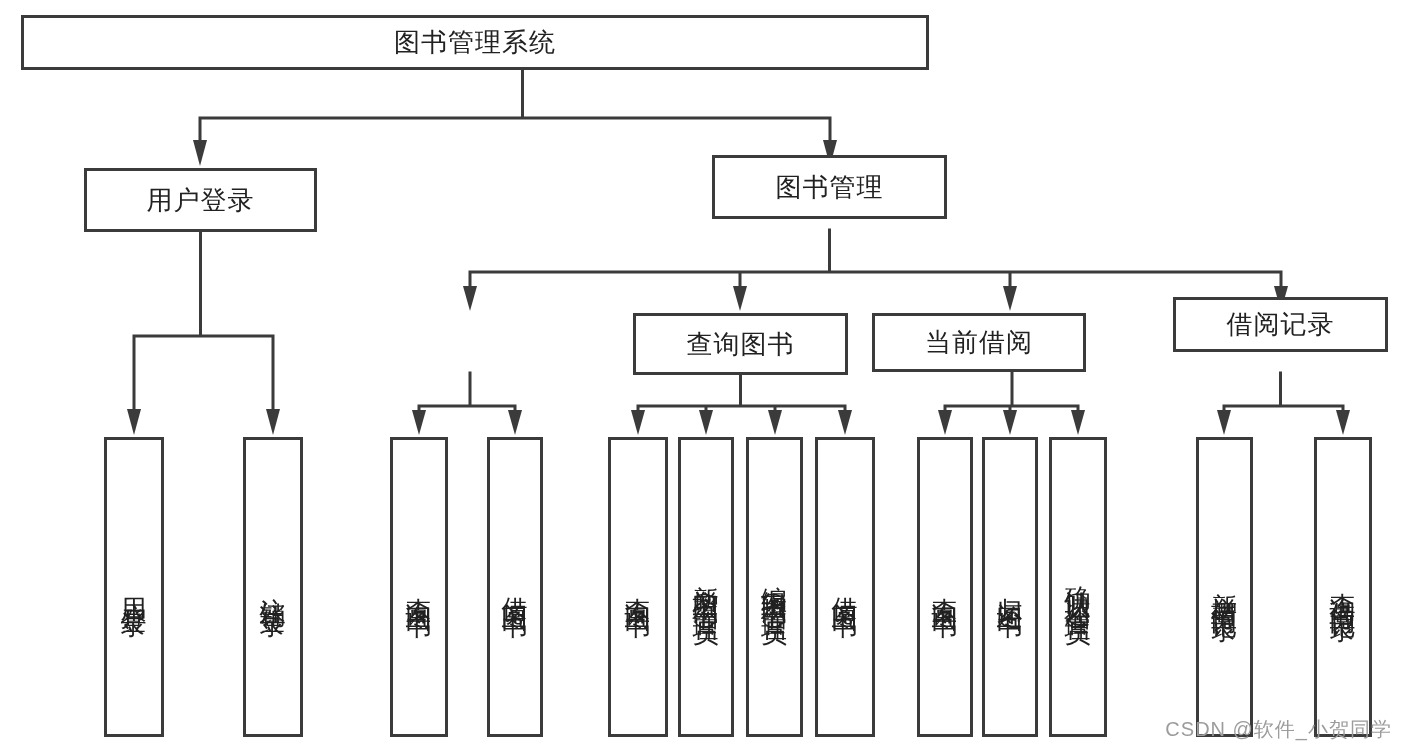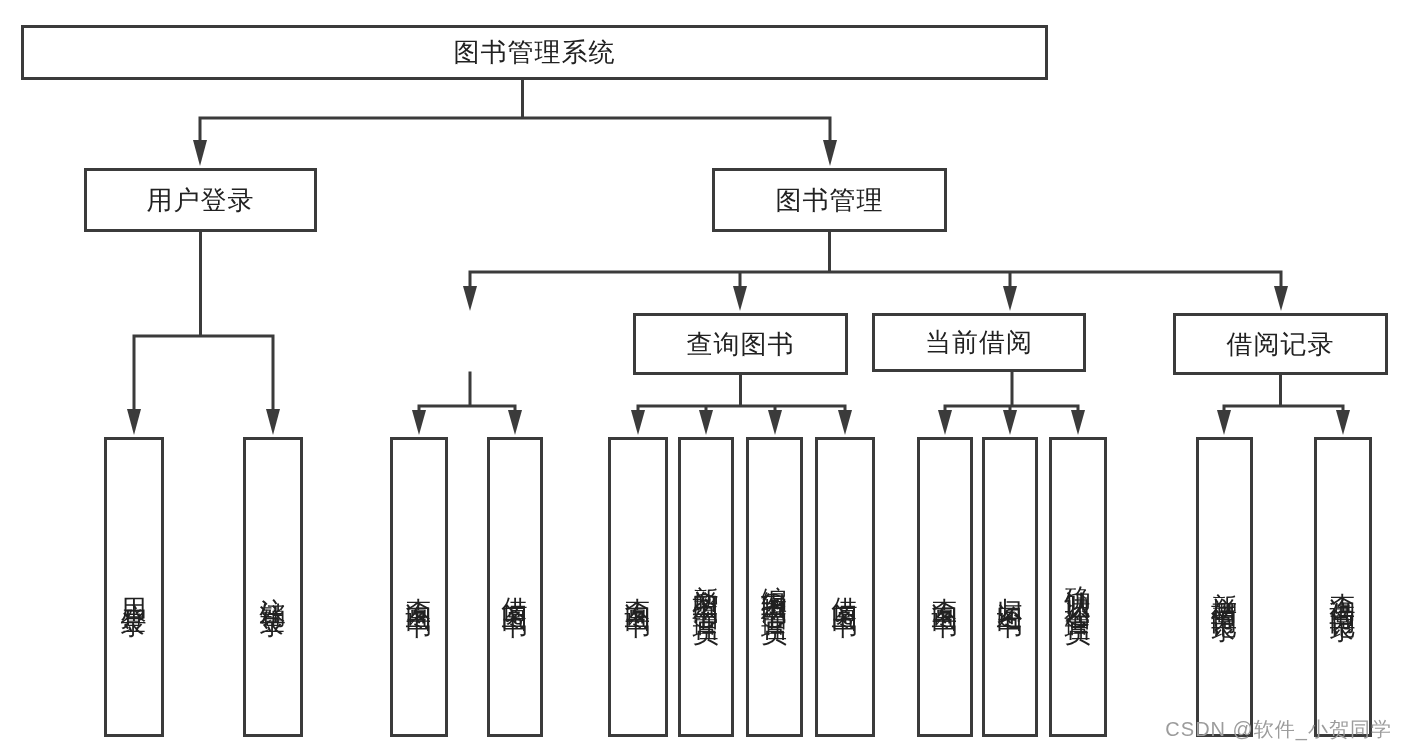--- a/index.html
+++ b/index.html
@@ -84,38 +84,38 @@
       <polygon points="768,410 782,410 775,435"></polygon>
       <polygon points="838,410 852,410 845,435"></polygon>
       <polygon points="938,410 952,410 945,435"></polygon>
       <polygon points="1003,410 1017,410 1010,435"></polygon>
       <polygon points="1071,410 1085,410 1078,435"></polygon>
       <polygon points="1217,410 1231,410 1224,435"></polygon>
       <polygon points="1336,410 1350,410 1343,435"></polygon>
     </g>
   </svg>
 
-  <div class="node hbox" style="left:21px;top:25px;width:1027px;height:55px">
+  <div class="node hbox" style="left:21px;top:15px;width:908px;height:55px">
     <span class="lbl">图书管理系统</span>
   </div>
 
   <div class="node hbox" style="left:84px;top:168px;width:233px;height:64px">
     <span class="lbl">用户登录</span>
   </div>
-  <div class="node hbox" style="left:712px;top:168px;width:235px;height:64px">
+  <div class="node hbox" style="left:712px;top:155px;width:235px;height:64px">
     <span class="lbl">图书管理</span>
   </div>
 
   <div class="node hbox" style="left:633px;top:313px;width:215px;height:62px">
     <span class="lbl">查询图书</span>
   </div>
   <div class="node hbox" style="left:872px;top:313px;width:214px;height:59px">
     <span class="lbl">当前借阅</span>
   </div>
-  <div class="node hbox" style="left:1173px;top:313px;width:215px;height:62px">
+  <div class="node hbox" style="left:1173px;top:297px;width:215px;height:55px">
     <span class="lbl">借阅记录</span>
   </div>
 
   <div class="node vbox" style="left:104px;top:437px;width:60px;height:300px">
     <span class="lbl">用户登录</span>
   </div>
   <div class="node vbox" style="left:243px;top:437px;width:60px;height:300px">
     <span class="lbl">注销登录</span>
   </div>
 

